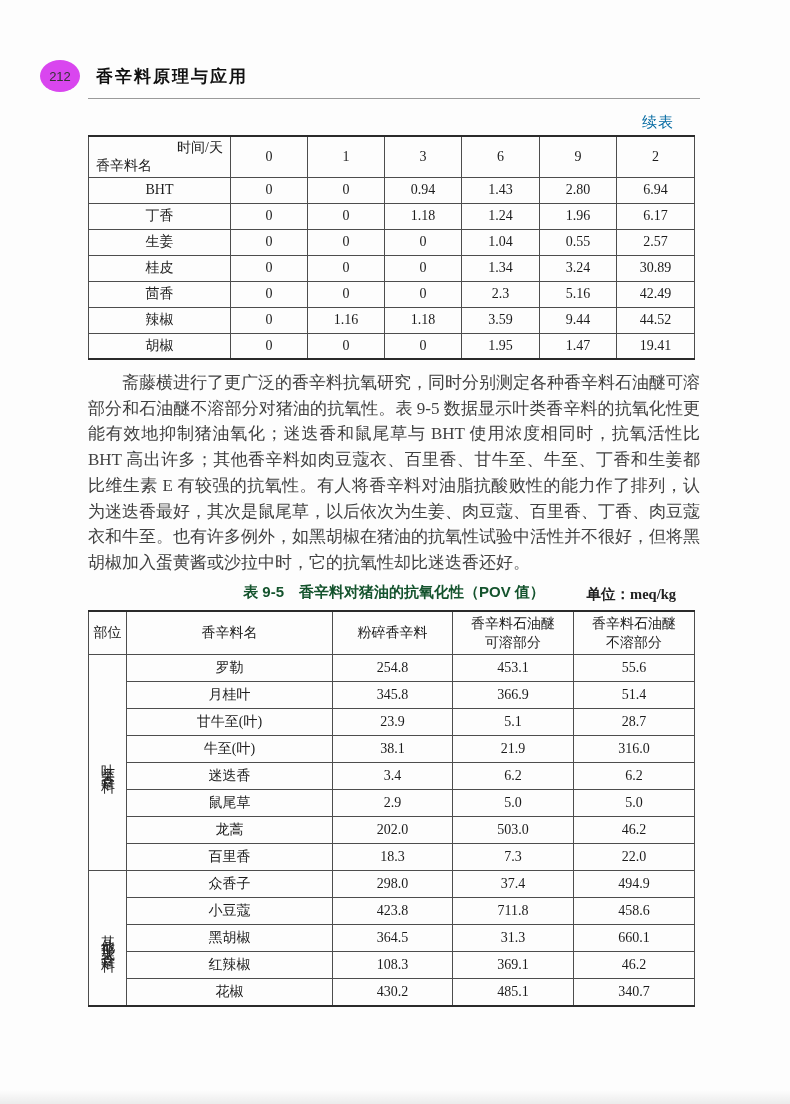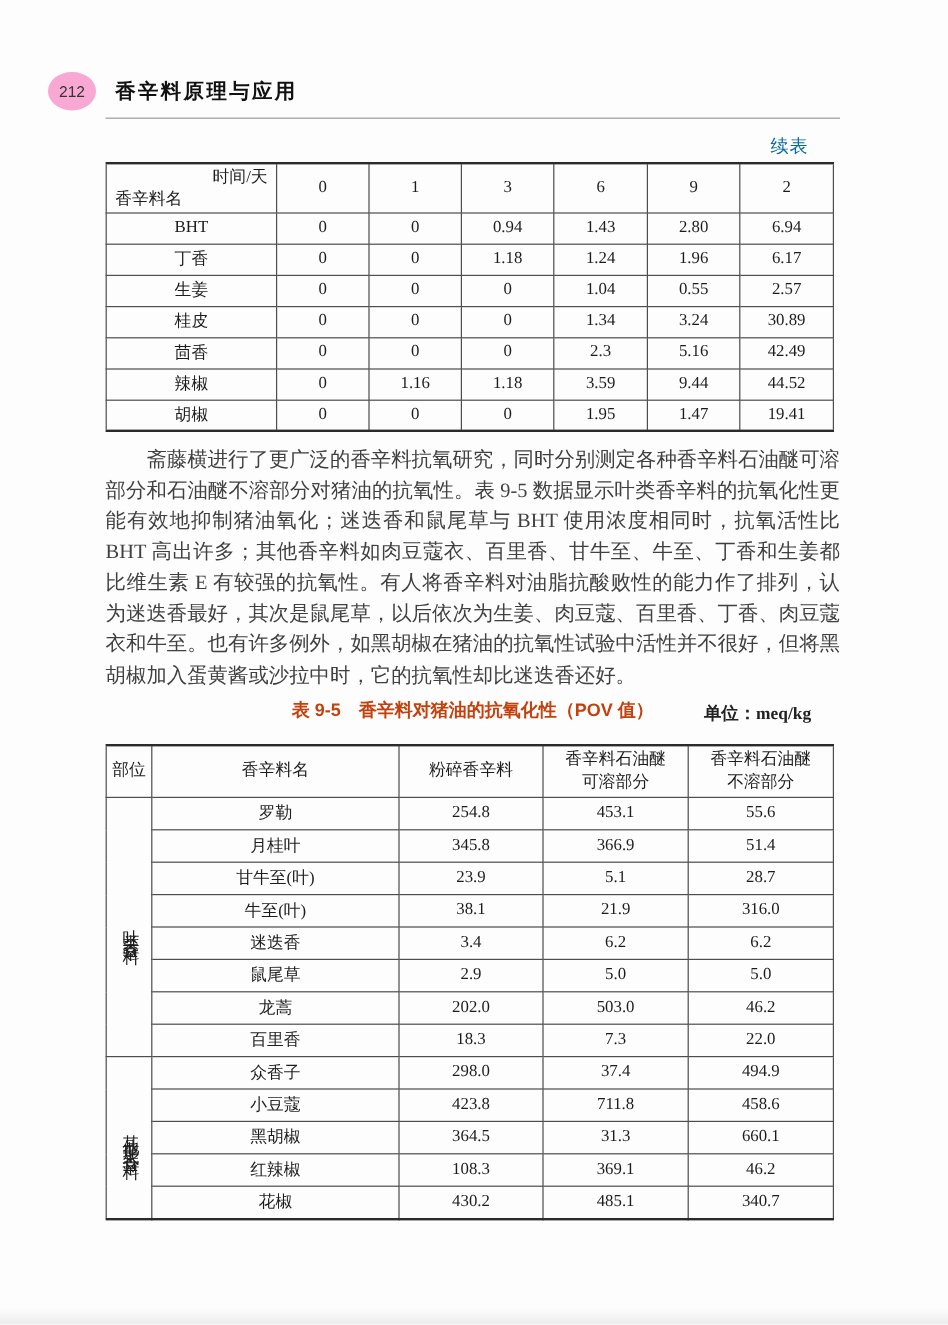--- a/index.html
+++ b/index.html
@@ -12,21 +12,21 @@
     font-family: "Liberation Serif", "DejaVu Serif", serif;
     color: #1c1c1c;
     overflow: hidden;
   }
   
   .header { position: absolute; top: 60px; left: 40px; width: 660px; }
   .header-row { display: flex; align-items: center; }
   .page-badge {
     width: 40px; height: 32px;
     border-radius: 50%;
-    background: #f9a8d4;
+    background: #d946ef;
     display: flex; align-items: center; justify-content: center;
     font-family: "Liberation Sans", sans-serif;
     font-size: 13px; color: #333;
     flex: 0 0 auto;
   }
   .book-title {
     margin-left: 16px;
     font-family: "Liberation Sans", sans-serif;
     font-weight: bold;
     font-size: 17px;
@@ -89,30 +89,30 @@
     text-indent: 2em;
     color: #404040;
   }
   
   .caption-row { position: relative; margin-top: 7px; height: 22px; }
   .caption-title {
     text-align: center;
     font-family: "Liberation Sans", sans-serif;
     font-weight: bold;
     font-size: 15px;
-    color: #c2410c;
+    color: #14532d;
   }
   .caption-unit {
     position: absolute; right: 24px; top: 2px;
     font-size: 14.5px; font-weight: bold;
     font-family: "Liberation Serif", serif;
     color: #222;
   }
   
-  .pov-table { margin-top: 15px; }
+  .pov-table { margin-top: 5px; }
   .pov-table th { height: 44px; white-space: pre-line; line-height: 19px; }
   .pov-table td { height: 27px; }
   .group-cell {
     writing-mode: vertical-rl;
     text-orientation: upright;
     letter-spacing: 4px;
     font-size: 14px;
     padding: 6px 0;
   }
   

